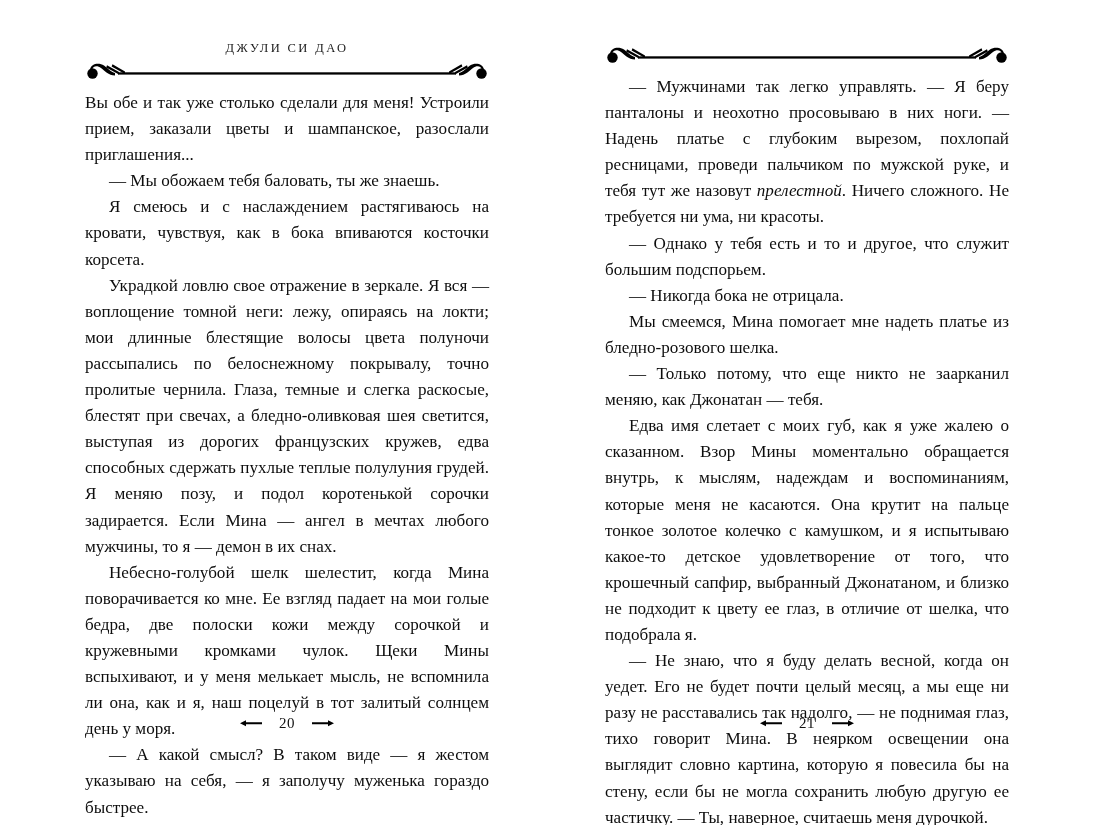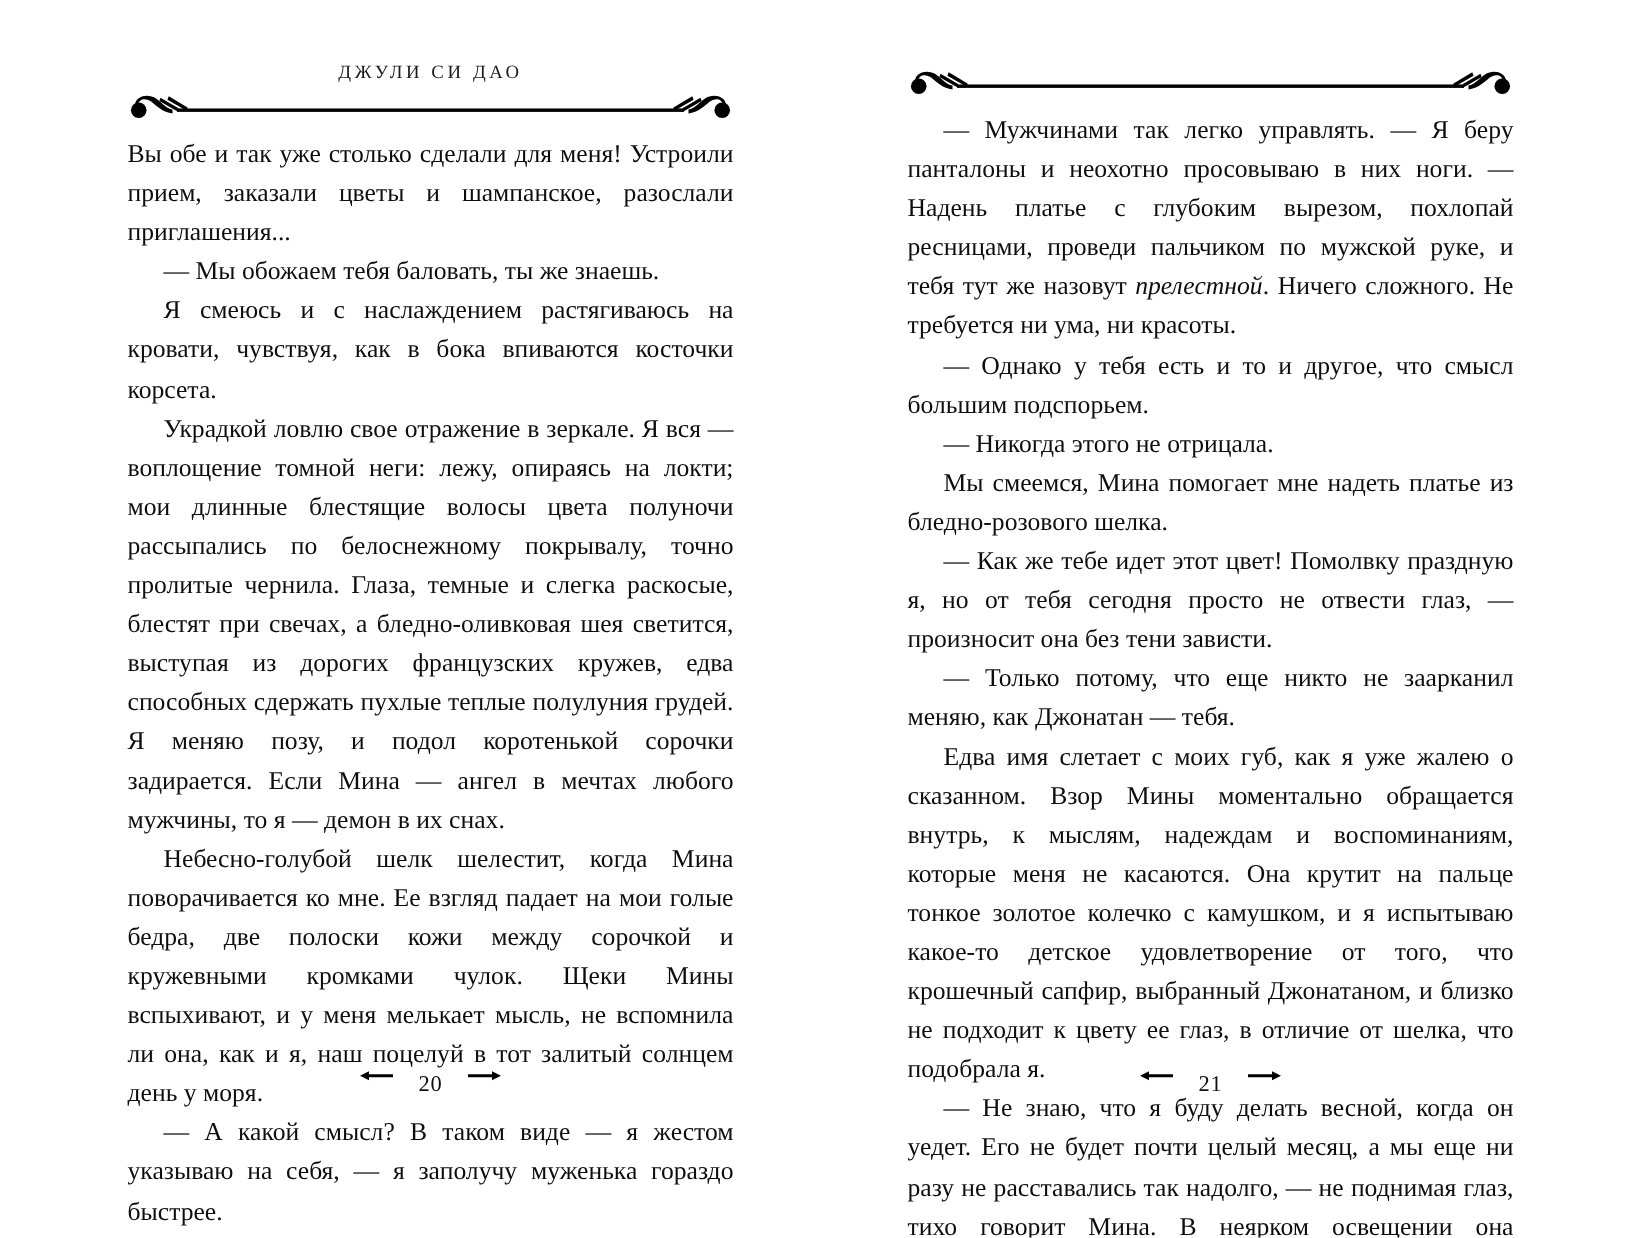--- a/index.html
+++ b/index.html
@@ -86,20 +86,21 @@
     font-style: italic;
   }
 
   
   .folio {
     position: absolute;
     left: 0;
     width: 404px;
     bottom: 52px;
     display: flex;
+    align-items: center;
     justify-content: center;
     gap: 17px;
     height: 20px;
   }
   .folio-number {
     font-size: 15px;
     letter-spacing: 0.5px;
     color: #111111;
     line-height: 20px;
   }
@@ -175,24 +176,23 @@
             <circle cx="396.5" cy="13.5" r="5.2"></circle>
             <path d="M399 9.5 C398 3.5, 390 2.2, 385 5.6 C380.6 8.6, 378.4 12.2, 374 13 L374 15.6 C380.4 15.2, 384.6 10.6, 388 7.9 C391.6 5.1, 396.4 5.6, 397 10 Z"></path>
             <path d="M382 5.2 L370 12.1 L370 14.6 L382.8 7.4 Z"></path>
             <path d="M376.5 4.2 L364 11.6 L364 14.1 L377.4 6.5 Z"></path>
           </g>
         </svg>
       </div>
 
       <div class="body-text">
           <p>— Мужчинами так легко управлять. — Я беру панталоны и неохотно просовываю в них ноги. — Надень платье с глубоким вырезом, похлопай ресницами, проведи пальчиком по мужской руке, и тебя тут же назовут <em>прелестной</em>. Ничего сложного. Не требуется ни ума, ни красоты.</p>
-          <p>— Однако у тебя есть и то и другое, что смысл большим подспорьем.</p>
-          <p>— Никогда этого не отрицала.</p>
+          <p>— Однако у тебя есть и то и другое, что служит большим подспорьем.</p>
+          <p>— Никогда бока не отрицала.</p>
           <p>Мы смеемся, Мина помогает мне надеть платье из бледно-розового шелка.</p>
-          <p>— Как же тебе идет этот цвет! Помолвку праздную я, но от тебя сегодня просто не отвести глаз, — произносит она без тени зависти.</p>
           <p>— Только потому, что еще никто не заарканил меняю, как Джонатан — тебя.</p>
           <p>Едва имя слетает с моих губ, как я уже жалею о сказанном. Взор Мины моментально обращается внутрь, к мыслям, надеждам и воспоминаниям, которые меня не касаются. Она крутит на пальце тонкое золотое колечко с камушком, и я испытываю какое-то детское удовлетворение от того, что крошечный сапфир, выбранный Джонатаном, и близко не подходит к цвету ее глаз, в отличие от шелка, что подобрала я.</p>
           <p>— Не знаю, что я буду делать весной, когда он уедет. Его не будет почти целый месяц, а мы еще ни разу не расставались так надолго, — не поднимая глаз, тихо говорит Мина. В неярком освещении она выглядит словно картина, которую я повесила бы на стену, если бы не могла сохранить любую другую ее частичку. — Ты, наверное, считаешь меня дурочкой.</p>
         </div>
 
       <div class="folio">
         <span class="folio-dash">
           <svg width="22" height="8" viewBox="0 0 22 8" xmlns="http://www.w3.org/2000/svg" aria-hidden="true">
             <path d="M0 4.2 L6 1.2 L6 3.2 L22 3.2 L22 5.2 L6 5.2 L6 7.2 Z" fill="#000000"></path>
           </svg>

